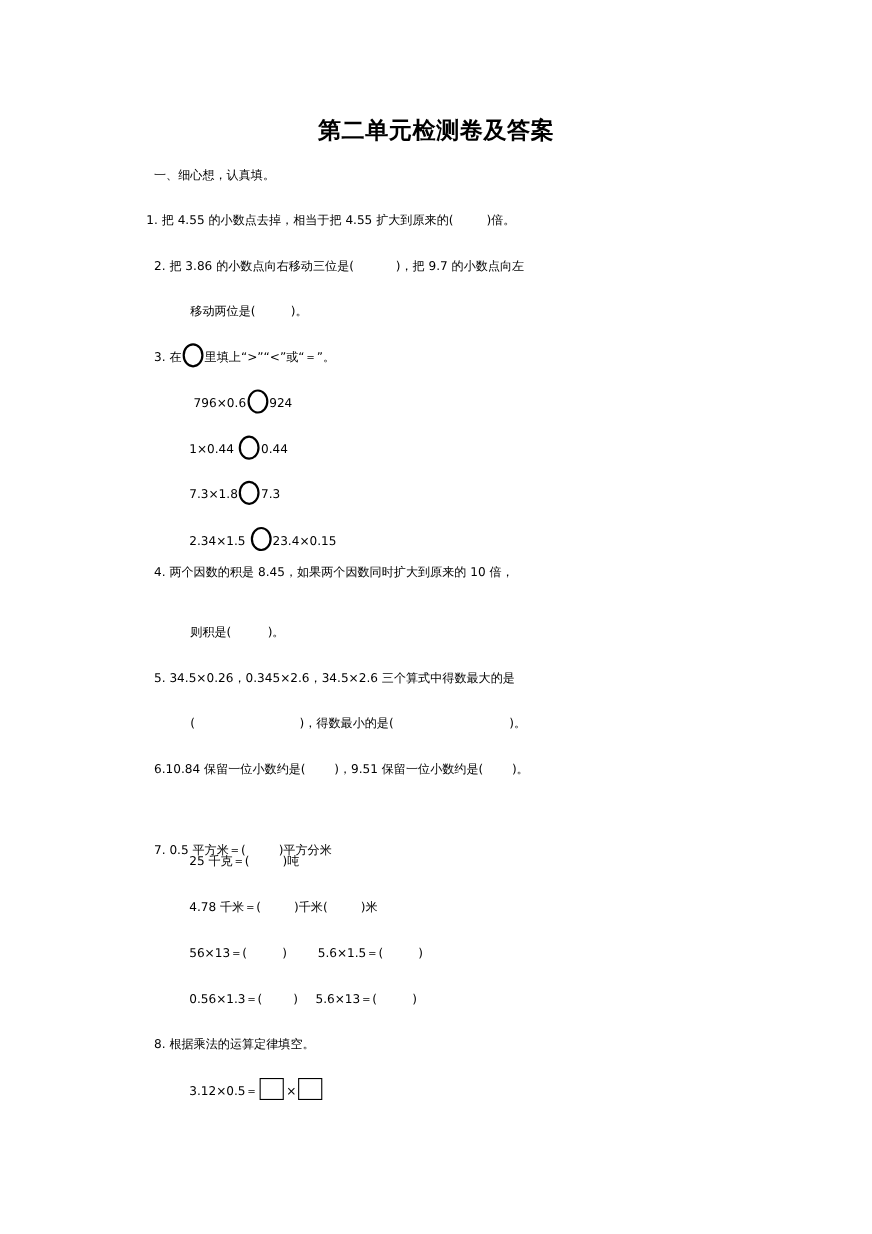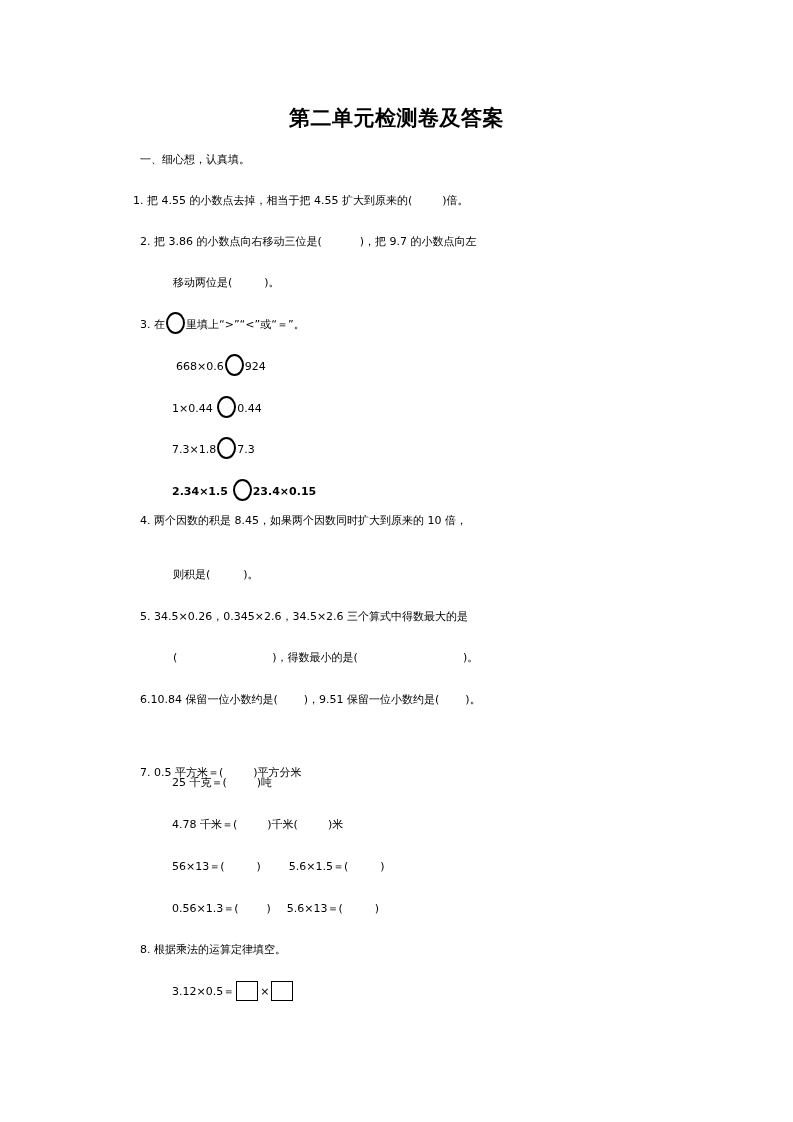--- a/index.html
+++ b/index.html
@@ -74,29 +74,29 @@
   </div>
   <div class="line" style="left:173px; top:272px;">
     <span>移动两位是(</span><span class="blank" style="width:32px;"></span><span>)。</span>
   </div>
 
   <div class="line" style="left:140px; top:314px;">
     <span>3.</span>
     <span>在</span><span class="circle"></span><span>里填上“&gt;”“&lt;”或“＝”。</span>
   </div>
   <div class="line" style="left:176px; top:356px;">
-    <span>668×0.6</span><span class="circle"></span><span>924</span>
+    <span>796×0.6</span><span class="circle"></span><span>924</span>
   </div>
   <div class="line" style="left:172px; top:398px;">
     <span>1×0.44 </span><span class="circle"></span><span>0.44</span>
   </div>
   <div class="line" style="left:172px; top:439px;">
     <span>7.3×1.8</span><span class="circle"></span><span>7.3</span>
   </div>
-  <div class="line" style="left:172px; top:481px;font-weight:bold;">
+  <div class="line" style="left:172px; top:481px;">
     <span>2.34×1.5 </span><span class="circle"></span><span>23.4×0.15</span>
   </div>
 
   <div class="line" style="left:140px; top:510px;">
     <span>4.</span>
     <span>两个因数的积是 8.45，如果两个因数同时扩大到原来的 10 倍，</span>
   </div>
   <div class="line" style="left:173px; top:564px;">
     <span>则积是(</span><span class="blank" style="width:33px;"></span><span>)。</span>
   </div>

